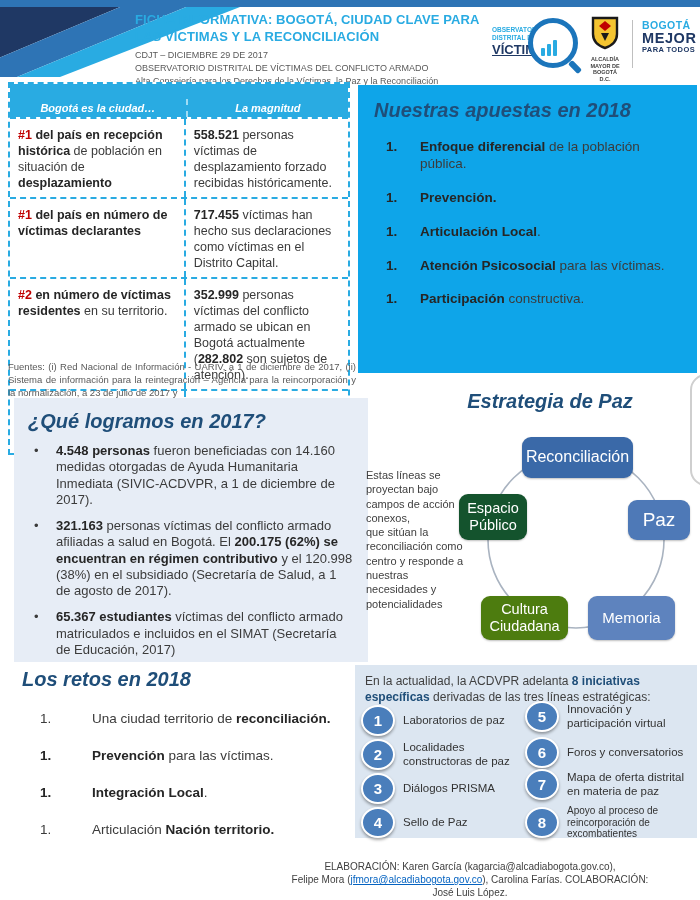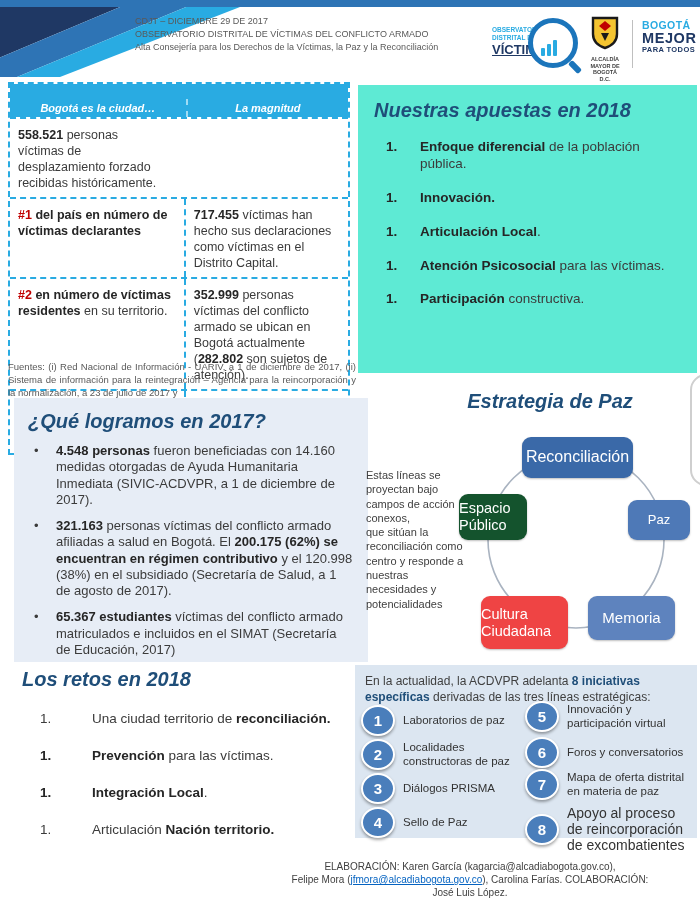--- a/index.html
+++ b/index.html
@@ -39,75 +39,76 @@
   .vt-row{display:flex;border-top:2px dashed #29abe2;}
   .vt-row .cell{box-sizing:border-box;font-size:12.5px;line-height:1.28;padding:8px 8px 6px 8px;}
   .vt-row .c1{flex:0 0 52%;border-right:2px dashed #29abe2;}
   .vt-row .c2{flex:0 0 48%;}
   .r1{min-height:72px;}.r2{min-height:62px;}.r3{min-height:76px;}.r4{min-height:52px;}
   .rank{color:#c00000;font-weight:bold;}
   b,.bld{color:#262626;font-weight:bold;}
   .fuentes{position:absolute;left:8px;top:360px;width:348px;font-size:9.5px;color:#595959;line-height:1.38;text-align:justify;}
   
   .sec-title{color:#1f4e79;font-weight:bold;font-style:italic;font-size:20px;}
-  .panel{background:#5eead4;position:absolute;box-sizing:border-box;}
+  .panel{background:#0ea5e9;position:absolute;box-sizing:border-box;}
   .apuestas{left:358px;top:85px;width:339px;height:288px;padding:14px 16px;}
   .num-item{display:flex;margin-top:17px;font-size:13.5px;line-height:1.25;color:#3b3b3b;}
   .num-item .n{flex:0 0 34px;text-align:left;padding-left:12px;font-weight:bold;color:#262626;}
   .num-item .n.reg{font-weight:normal;color:#3b3b3b;}
   .num-item .tx{flex:1;}
   .logramos{left:14px;top:398px;width:354px;height:264px;background:#e7edf6;padding:12px 14px;}
   .logramos .sec-title{margin-left:0;}
   .bullet{display:flex;margin-top:10px;font-size:13px;line-height:1.25;}
   .bullet .dot{flex:0 0 22px;padding-left:6px;color:#3b3b3b;}
   .bullet .dot::before{content:"•";}
   .bullet .tx{flex:1;}
   
   .estr-title{position:absolute;left:420px;top:390px;width:260px;text-align:center;}
   .estr-side{position:absolute;left:366px;top:468px;width:100px;font-size:11px;line-height:1.3;color:#404040;white-space:pre-line;}
   .estr-svg{position:absolute;left:430px;top:420px;}
   .node{position:absolute;border-radius:9px;color:#fff;display:flex;align-items:center;justify-content:center;
-        font-size:14.5px;line-height:1.15;box-shadow:0 1px 2px rgba(0,0,0,.25);}
+        text-align:center;font-size:14.5px;line-height:1.15;box-shadow:0 1px 2px rgba(0,0,0,.25);}
   .nd-recon{left:522px;top:437px;width:111px;height:41px;background:#3a69a8;font-size:16px;}
-  .nd-paz{left:628px;top:500px;width:62px;height:40px;background:#4e79b7;font-size:13px;}
+  .nd-paz{left:628px;top:500px;width:62px;height:40px;background:#4e79b7;font-size:19px;}
   .nd-mem{left:588px;top:596px;width:87px;height:44px;background:#5e83be;font-size:15px;}
-  .nd-cult{left:481px;top:596px;width:87px;height:53px;background:#ef4444;}
+  .nd-cult{left:481px;top:596px;width:87px;height:44px;background:#4d7c0f;}
   .nd-esp{left:459px;top:494px;width:68px;height:46px;background:#14532d;}
   .edge-deco{position:absolute;left:690px;top:374px;width:60px;height:108px;border:2px solid #cfcfcf;border-radius:16px;background:#fff;}
   
   .retos{position:absolute;left:22px;top:668px;width:330px;}
   .retos .num-item{margin-top:20px;font-size:13.5px;}
   .retos .num-item .n{flex:0 0 52px;padding-left:18px;}
   
   .inic{left:355px;top:665px;width:342px;height:173px;padding:8px 10px;background:#dce6f1;}
   .inic-intro{font-size:12px;line-height:1.35;color:#404040;}
   .inic-intro .bld{color:#1f4e79;}
   .init-item{position:absolute;display:flex;align-items:center;}
   .badge{flex:0 0 30px;width:30px;height:27px;border-radius:50%;background:#4a7ebb;border:2px solid #fff;
          box-shadow:0 2px 3px rgba(0,0,0,.35);color:#fff;font-weight:bold;font-size:15px;
          display:flex;align-items:center;justify-content:center;}
   .init-label{margin-left:8px;font-size:11.5px;line-height:1.15;color:#333;}
-  .init-label.small{font-size:14px;}
+  .init-label.small{font-size:10px;}
   
   .footer{position:absolute;left:240px;top:860px;width:460px;text-align:center;font-size:10px;
           color:#404040;line-height:1.32;}
   .footer .link{color:#0563c1;text-decoration:underline;}
 </style>
 </head>
 <body>
 
 <div class="page">
 
   <div class="topbar"></div>
   <div class="decor">
     <div class="d1"></div>
     <div class="d2"></div>
     <div class="d3"></div>
   </div>
   <div class="hdr-text">
+    <div class="hdr-title">FICHA INFORMATIVA: BOGOTÁ, CIUDAD CLAVE PARA LAS VÍCTIMAS Y LA RECONCILIACIÓN</div>
     <div class="hdr-meta">
       <div>CDJT – DICIEMBRE 29 DE 2017</div>
       <div>OBSERVATORIO DISTRITAL DE VÍCTIMAS DEL CONFLICTO ARMADO</div>
       <div>Alta Consejería para los Derechos de la Víctimas, la Paz y la Reconciliación</div>
     </div>
   </div>
   <div class="logos">
     <div class="obs-text">
       <div>OBSERVATORIO</div>
       <div>DISTRITAL DE</div>
@@ -134,20 +135,21 @@
       <div class="l3">PARA TODOS</div>
     </div>
   </div>
 
   <div class="vtable">
     <div class="vt-head">
       <div class="cell c1">Bogotá es la ciudad…</div>
       <div class="cell c2">La magnitud</div>
     </div>
     <div class="vt-row r1">
+      <div class="cell c1"><span class="rank">#1 </span><b>del país en recepción histórica</b><span> de población en situación de </span><b>desplazamiento</b></div>
       <div class="cell c2"><b>558.521</b><span> personas víctimas de desplazamiento forzado recibidas históricamente.</span><b></b><span></span></div>
     </div>
     <div class="vt-row r2">
       <div class="cell c1"><span class="rank">#1 </span><b>del país en número de víctimas declarantes</b><span></span></div>
       <div class="cell c2"><b>717.455</b><span> víctimas han hecho sus declaraciones como víctimas en el Distrito Capital.</span></div>
     </div>
     <div class="vt-row r3">
       <div class="cell c1"><span class="rank">#2 </span><b>en número de víctimas residentes</b><span> en su territorio.</span></div>
       <div class="cell c2"><b>352.999</b><span> personas víctimas del conflicto armado se ubican en Bogotá actualmente (</span><b>282.802</b><span> son sujetos de atención).</span></div>
     </div>
@@ -159,21 +161,21 @@
   <div class="fuentes">Fuentes: (i) Red Nacional de Información - UARIV, a 1 de diciembre de 2017, (ii) Sistema de información para la reintegración – Agencia para la reincorporación y la normalización, a 23 de julio de 2017 y</div>
 
   <div class="panel apuestas">
     <div class="sec-title">Nuestras apuestas en 2018</div>
     <div class="num-item">
         <span class="n">1.</span>
         <span class="tx"><b>Enfoque diferencial</b><span> de la población pública.</span></span>
       </div>
     <div class="num-item">
         <span class="n">1.</span>
-        <span class="tx"><b>Innovación.</b><span></span></span>
+        <span class="tx"><b>Prevención.</b><span></span></span>
       </div>
     <div class="num-item">
         <span class="n">1.</span>
         <span class="tx"><b>Articulación Local</b><span>.</span></span>
       </div>
     <div class="num-item">
         <span class="n">1.</span>
         <span class="tx"><b>Atención Psicosocial</b><span> para las víctimas.</span></span>
       </div>
     <div class="num-item">

